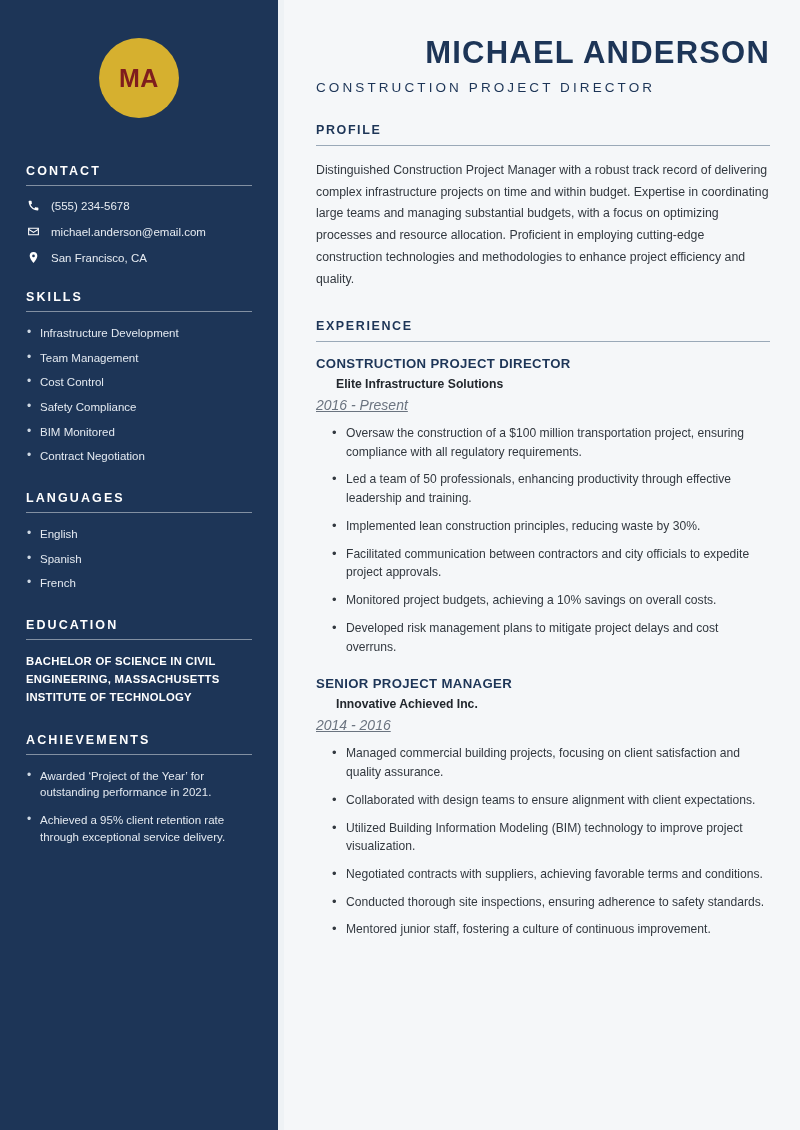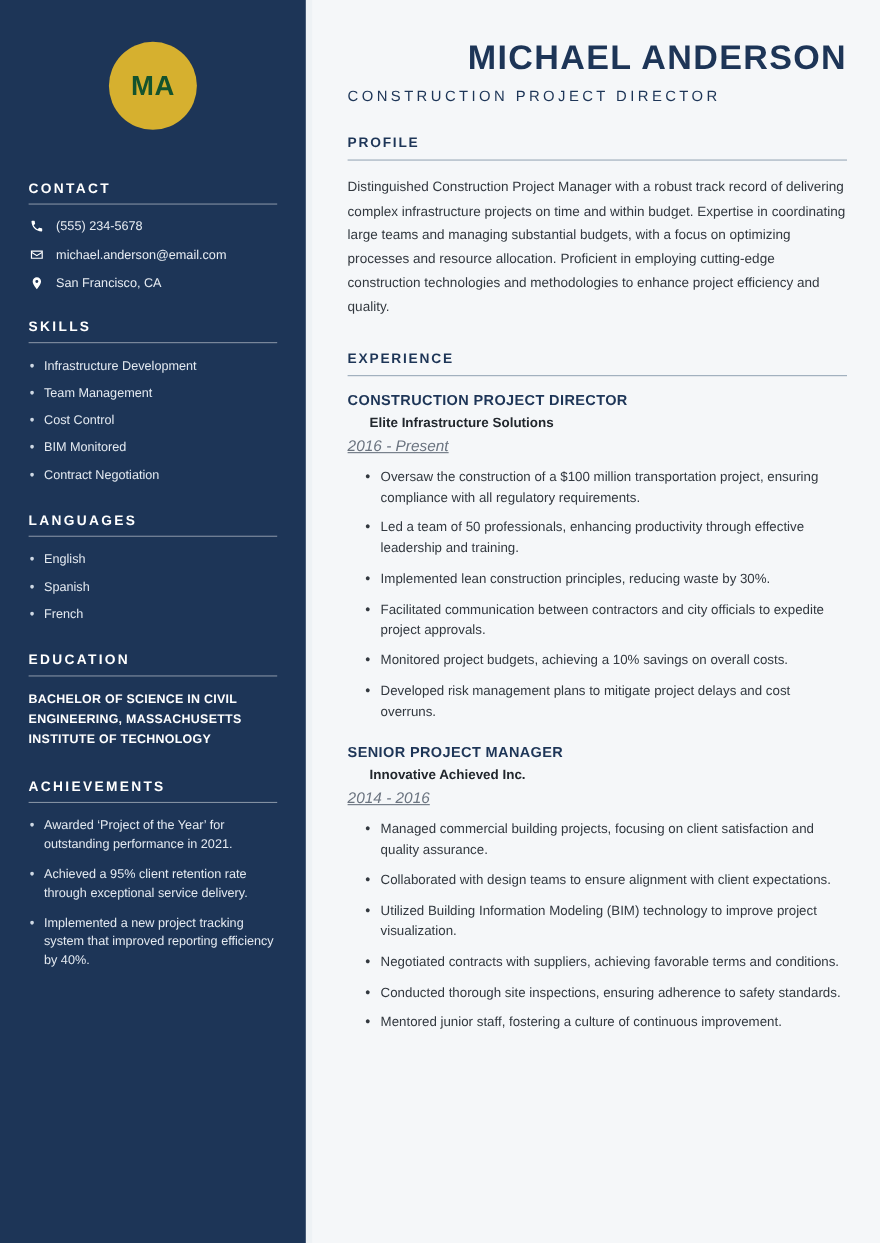--- a/index.html
+++ b/index.html
@@ -38,21 +38,21 @@
     justify-content: center;
     padding-top: 38px;
     padding-bottom: 46px;
   }
 
   .avatar {
     width: 80px;
     height: 80px;
     border-radius: 50%;
     background: #d6b02f;
-    color: #14532d;
+    color: #7f1d1d;
     display: flex;
     align-items: center;
     justify-content: center;
     font-size: 25px;
     font-weight: bold;
     letter-spacing: 0.5px;
   }
 
   .side-section { margin-bottom: 26px; }
 
@@ -250,20 +250,21 @@
     </div>
   </section>
 
   <section class="side-section">
     <div class="side-heading">SKILLS</div>
     <div class="side-rule"></div>
     <ul class="side-list">
       <li>Infrastructure Development</li>
       <li>Team Management</li>
       <li>Cost Control</li>
+      <li>Safety Compliance</li>
       <li>BIM Monitored</li>
       <li>Contract Negotiation</li>
     </ul>
   </section>
 
   <section class="side-section">
     <div class="side-heading">LANGUAGES</div>
     <div class="side-rule"></div>
     <ul class="side-list">
       <li>English</li>
@@ -277,21 +278,20 @@
     <div class="side-rule"></div>
     <div class="edu-block">BACHELOR OF SCIENCE IN CIVIL ENGINEERING, MASSACHUSETTS INSTITUTE OF TECHNOLOGY</div>
   </section>
 
   <section class="side-section">
     <div class="side-heading">ACHIEVEMENTS</div>
     <div class="side-rule"></div>
     <ul class="side-list ach-list">
       <li>Awarded ‘Project of the Year’ for outstanding performance in 2021.</li>
       <li>Achieved a 95% client retention rate through exceptional service delivery.</li>
-      <li>Implemented a new project tracking system that improved reporting efficiency by 40%.</li>
     </ul>
   </section>
 
 </aside>
 
 <div class="sidebar-gap"></div>
 
 <main class="main">
 
   <h1 class="name">MICHAEL ANDERSON</h1>

